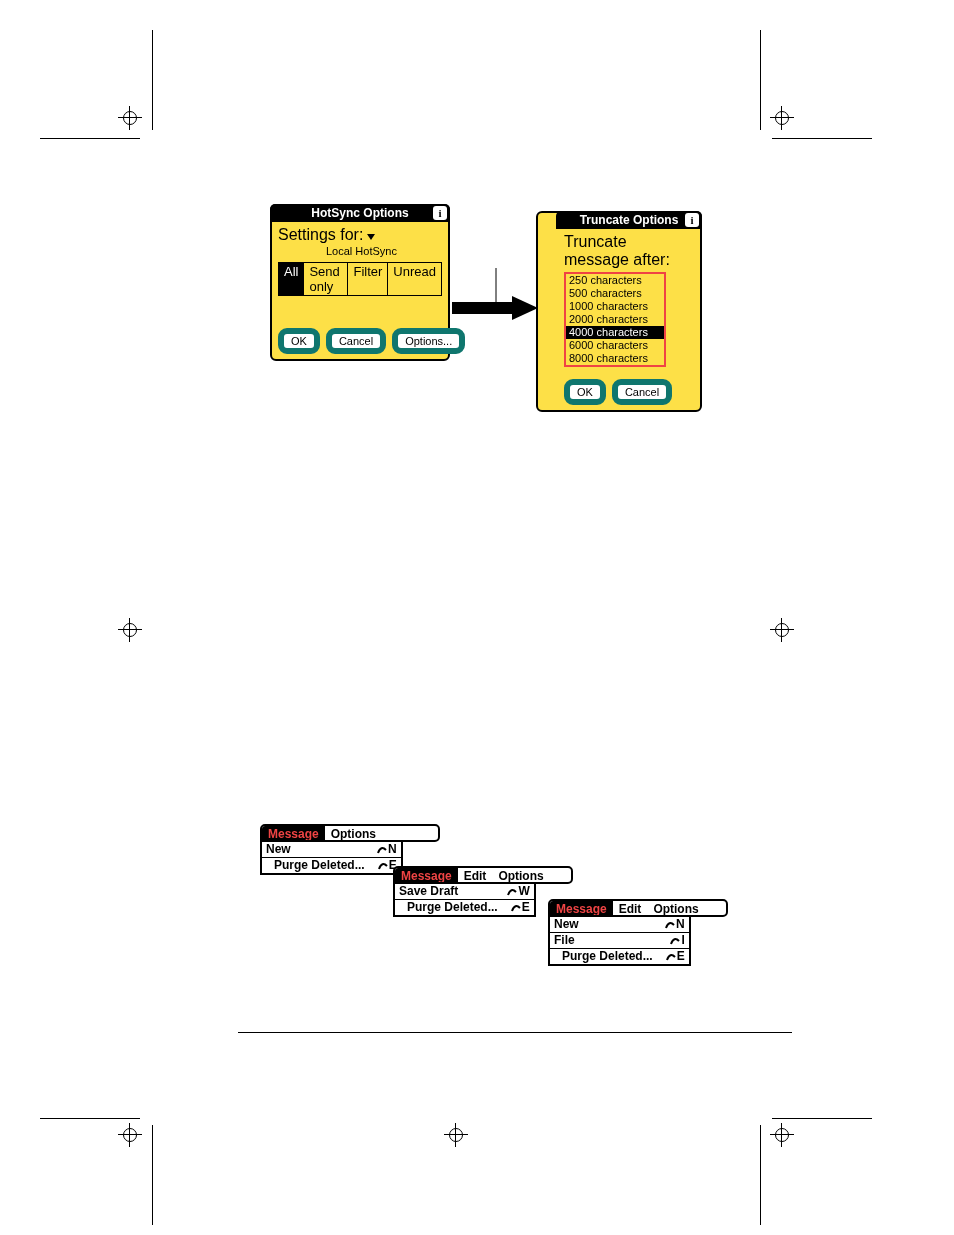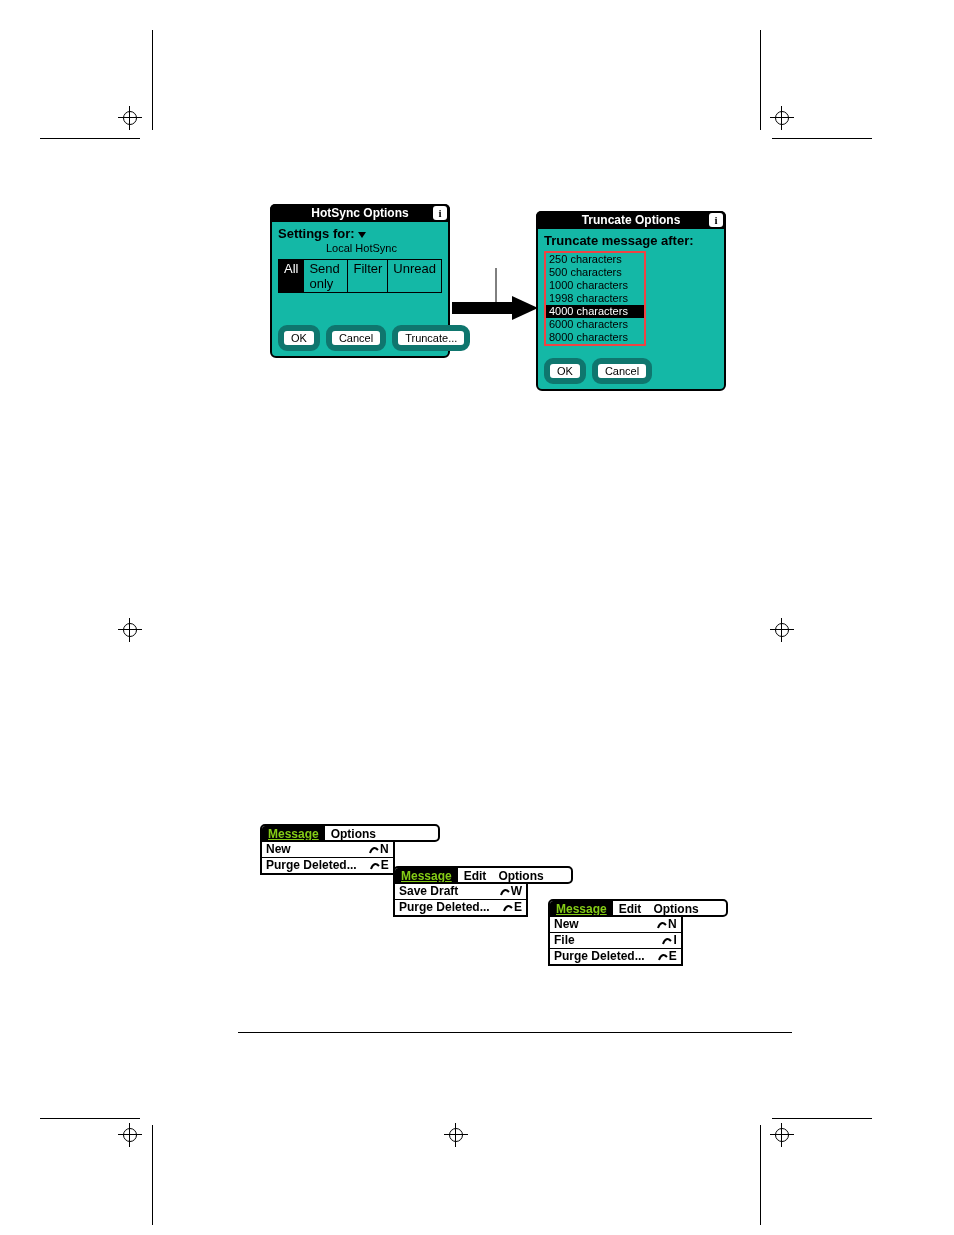--- a/index.html
+++ b/index.html
@@ -32,21 +32,21 @@
   .regmark .horz {
     position: absolute; top: 9px; left: -2px;
     height: 1px; width: 24px; background: #000;
   }
   .cropline-h { position: absolute; height: 1px; background: #000; }
   .cropline-v { position: absolute; width: 1px; background: #000; }
 
   
   .palm-dialog {
     position: absolute;
-    background: #14b8a6;
+    background: #fde047;
     border: 2px solid #000;
     border-radius: 6px;
     font-size: 12px;
   }
   .palm-titlebar {
     background: #000;
     color: #fff;
     font-weight: bold;
     padding: 2px 6px;
     margin: -2px -2px 0 -2px;
@@ -67,21 +67,21 @@
     background: #fff;
     color: #000;
     border-radius: 3px;
     font-weight: bold;
     font-size: 11px;
     line-height: 14px;
     text-align: center;
     font-family: Georgia, serif;
   }
   .palm-body { padding: 4px 6px; }
-  .palm-label { font-weight: bold; font-size: 13px; }
+  .palm-label { font-weight: normal; font-size: 16px; }
   .dropdown-tri {
     display: inline-block;
     width: 0; height: 0;
     border-left: 4px solid transparent;
     border-right: 4px solid transparent;
     border-top: 6px solid #000;
     margin-right: 2px;
     vertical-align: middle;
   }
 
@@ -146,39 +146,39 @@
     border: 2px solid #000;
     border-radius: 5px 5px 5px 0;
     overflow: hidden;
     height: 18px;
   }
   .menubar .mitem {
     padding: 0 6px;
     font-weight: bold;
     line-height: 16px;
   }
-  .menubar .mitem.active { background: #000; color: #84cc16; text-decoration: underline; }
+  .menubar .mitem.active { background: #000; color: #ef4444; }
   .menubar .spacer { flex: 1; }
   .menu-drop {
     border: 2px solid #000;
     border-top: none;
     background: #fff;
     font-weight: bold;
     font-size: 12px;
     width: fit-content;
   }
   .menu-drop .row {
     display: flex;
     justify-content: space-between;
     gap: 12px;
     padding: 0 4px;
     line-height: 15px;
     border-bottom: 1px solid #000;
   }
-  .menu-drop .row:last-child { border-bottom: none; }
+  .menu-drop .row:last-child { border-bottom: none; margin-left: 8px; }
   .menu-drop .sc { font-weight: bold; white-space: nowrap; }
   .stroke {
     display: inline-block;
     vertical-align: middle;
   }
 
   .footer-line {
     position: absolute;
     left: 238px;
     top: 1032px;
@@ -256,43 +256,43 @@
     <div class="tab-row">
       <div class="tab active">All</div>
       <div class="tab">Send only</div>
       <div class="tab">Filter</div>
       <div class="tab">Unread</div>
     </div>
   </div>
   <div class="palm-buttons" style="margin-top:22px;">
     <div class="palm-btn">OK</div>
     <div class="palm-btn">Cancel</div>
-    <div class="palm-btn">Truncate...</div>
+    <div class="palm-btn">Options...</div>
   </div>
 </div>
 
 <svg class="big-arrow" style="left:450px; top:268px;" width="90" height="60">
   <line x1="46" y1="0" x2="46" y2="40" stroke="#000" stroke-width="1"></line>
   <line x1="46" y1="40" x2="68" y2="40" stroke="#000" stroke-width="1"></line>
   <rect x="2" y="34" width="64" height="12" fill="#000"></rect>
   <polygon points="62,28 88,40 62,52" fill="#000"></polygon>
 </svg>
 
-<div class="palm-dialog" style="left:536px; top:211px; width:190px;">
+<div class="palm-dialog" style="left:536px; top:211px; width:166px;padding-left:20px;">
   <div class="palm-titlebar">
     <span>Truncate Options</span>
     <span class="info-icon">i</span>
   </div>
   <div class="palm-body">
     <div class="palm-label" style="margin-bottom:3px;">Truncate message after:</div>
     <div class="listbox">
       <div class="row">250 characters</div>
       <div class="row">500 characters</div>
       <div class="row">1000 characters</div>
-      <div class="row">1998 characters</div>
+      <div class="row">2000 characters</div>
       <div class="row selected">4000 characters</div>
       <div class="row">6000 characters</div>
       <div class="row">8000 characters</div>
     </div>
   </div>
   <div class="palm-buttons">
     <div class="palm-btn">OK</div>
     <div class="palm-btn">Cancel</div>
   </div>
 </div>

